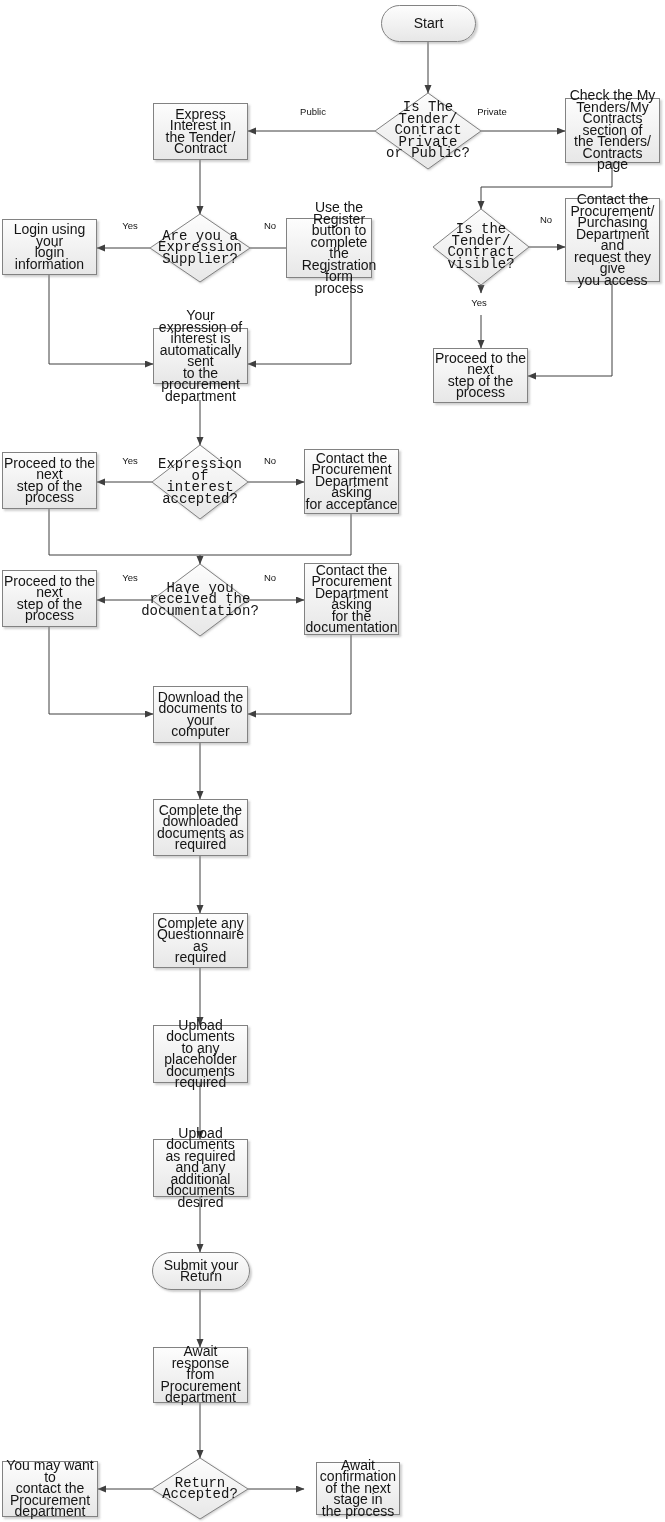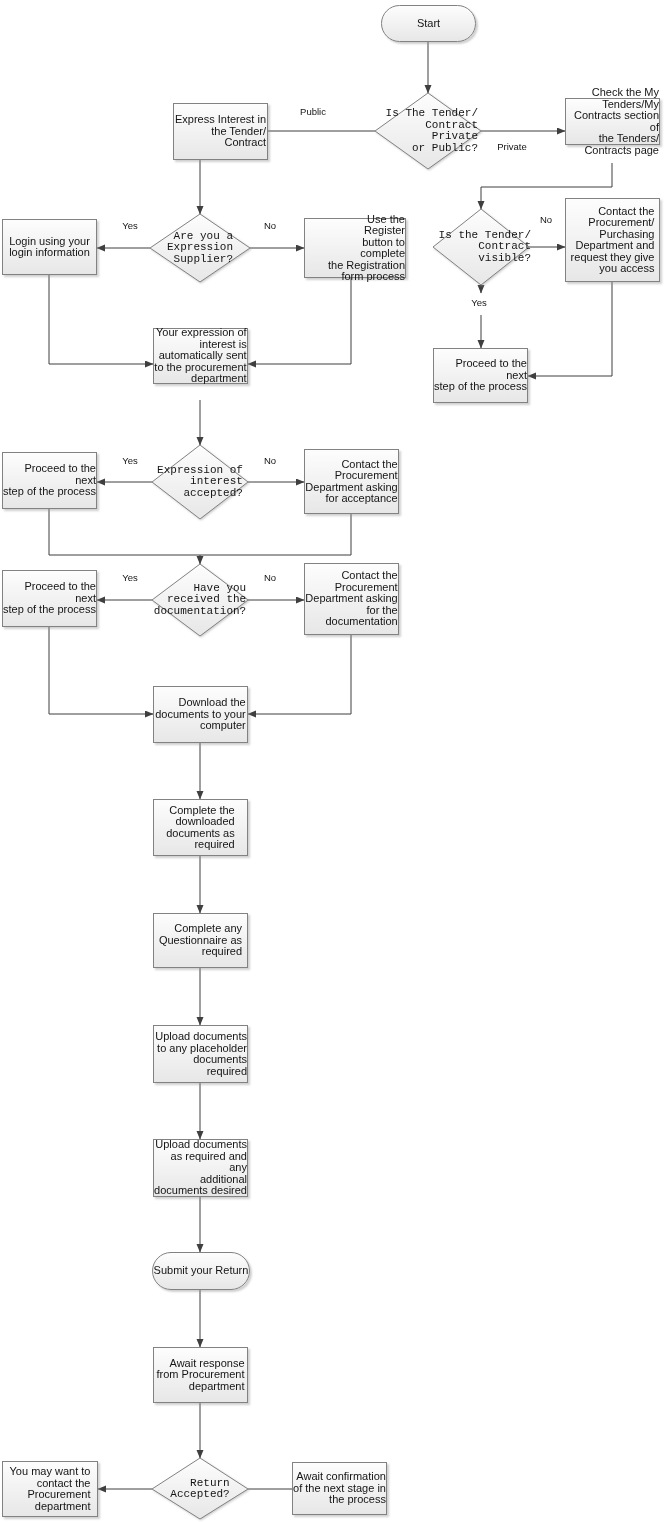--- a/index.html
+++ b/index.html
@@ -7,22 +7,22 @@
     position:relative;
     width:665px;height:1522px;
     background:#ffffff;
     font-family:"Liberation Sans", sans-serif;
     overflow:hidden;
   }
   #wires{position:absolute;left:0;top:0;width:665px;height:1522px;}
   .node{
     position:absolute;
     display:flex;align-items:center;justify-content:center;
-    text-align:right;
-    font-size:11px;line-height:11.5px;color:#141414;
+    text-align:center;
+    font-size:14px;line-height:11.5px;color:#141414;
     white-space:pre-line;
   }
   .box{
     background:linear-gradient(#fdfdfd,#e7e7e7);
     border:1px solid #828282;
     box-shadow:2px 2px 2px rgba(150,150,150,0.45);
     box-sizing:border-box;
   }
   .stadium{
     background:linear-gradient(#fdfdfd,#e7e7e7);
@@ -113,31 +113,31 @@
 Contract visible?</div>
   <div class="node diamond-label" style="left:152px;top:458px;width:96px;height:48px;">Expression of
 interest
 accepted?</div>
   <div class="node diamond-label" style="left:152px;top:576px;width:96px;height:48px;">Have you
 received the
 documentation?</div>
   <div class="node diamond-label" style="left:152px;top:1468px;width:96px;height:42px;">Return
 Accepted?</div>
 
-  <div class="node box" style="left:153px;top:103px;width:95px;height:57px;margin-left:20px;">Express Interest in
+  <div class="node box" style="left:153px;top:103px;width:95px;height:57px;">Express Interest in
 the Tender/
 Contract</div>
-  <div class="node box" style="left:565px;top:98px;width:95px;height:47px;">Check the My
+  <div class="node box" style="left:565px;top:98px;width:95px;height:65px;">Check the My
 Tenders/My
 Contracts section of
 the Tenders/
 Contracts page</div>
   <div class="node box" style="left:2px;top:219px;width:95px;height:56px;">Login using your
 login information</div>
-  <div class="node box" style="left:304px;top:218px;width:102px;height:60px;padding-left:20px;">Use the Register
+  <div class="node box" style="left:286px;top:218px;width:86px;height:60px;padding-left:20px;">Use the Register
 button to complete
 the Registration
 form process</div>
   <div class="node box" style="left:565px;top:198px;width:95px;height:84px;">Contact the
 Procurement/
 Purchasing
 Department and
 request they give
 you access</div>
   <div class="node box" style="left:153px;top:328px;width:95px;height:56px;">Your expression of
@@ -177,26 +177,26 @@
 as required and any
 additional
 documents desired</div>
   <div class="node box" style="left:153px;top:1347px;width:95px;height:56px;">Await response
 from Procurement
 department</div>
   <div class="node box" style="left:2px;top:1461px;width:96px;height:56px;">You may want to
 contact the
 Procurement
 department</div>
-  <div class="node box" style="left:292px;top:1462px;width:95px;height:53px;">Await confirmation
+  <div class="node box" style="left:316px;top:1462px;width:84px;height:53px;">Await confirmation
 of the next stage in
 the process</div>
 
   <div class="edge-label" style="left:293px;top:106px;">Public</div>
-  <div class="edge-label" style="left:492px;top:106px;margin-top:35px;">Private</div>
+  <div class="edge-label" style="left:472px;top:106px;">Private</div>
   <div class="edge-label" style="left:110px;top:220px;">Yes</div>
   <div class="edge-label" style="left:250px;top:220px;">No</div>
   <div class="edge-label" style="left:526px;top:214px;">No</div>
   <div class="edge-label" style="left:459px;top:297px;">Yes</div>
   <div class="edge-label" style="left:110px;top:455px;">Yes</div>
   <div class="edge-label" style="left:250px;top:455px;">No</div>
   <div class="edge-label" style="left:110px;top:572px;">Yes</div>
   <div class="edge-label" style="left:250px;top:572px;">No</div>
 
 </div>

